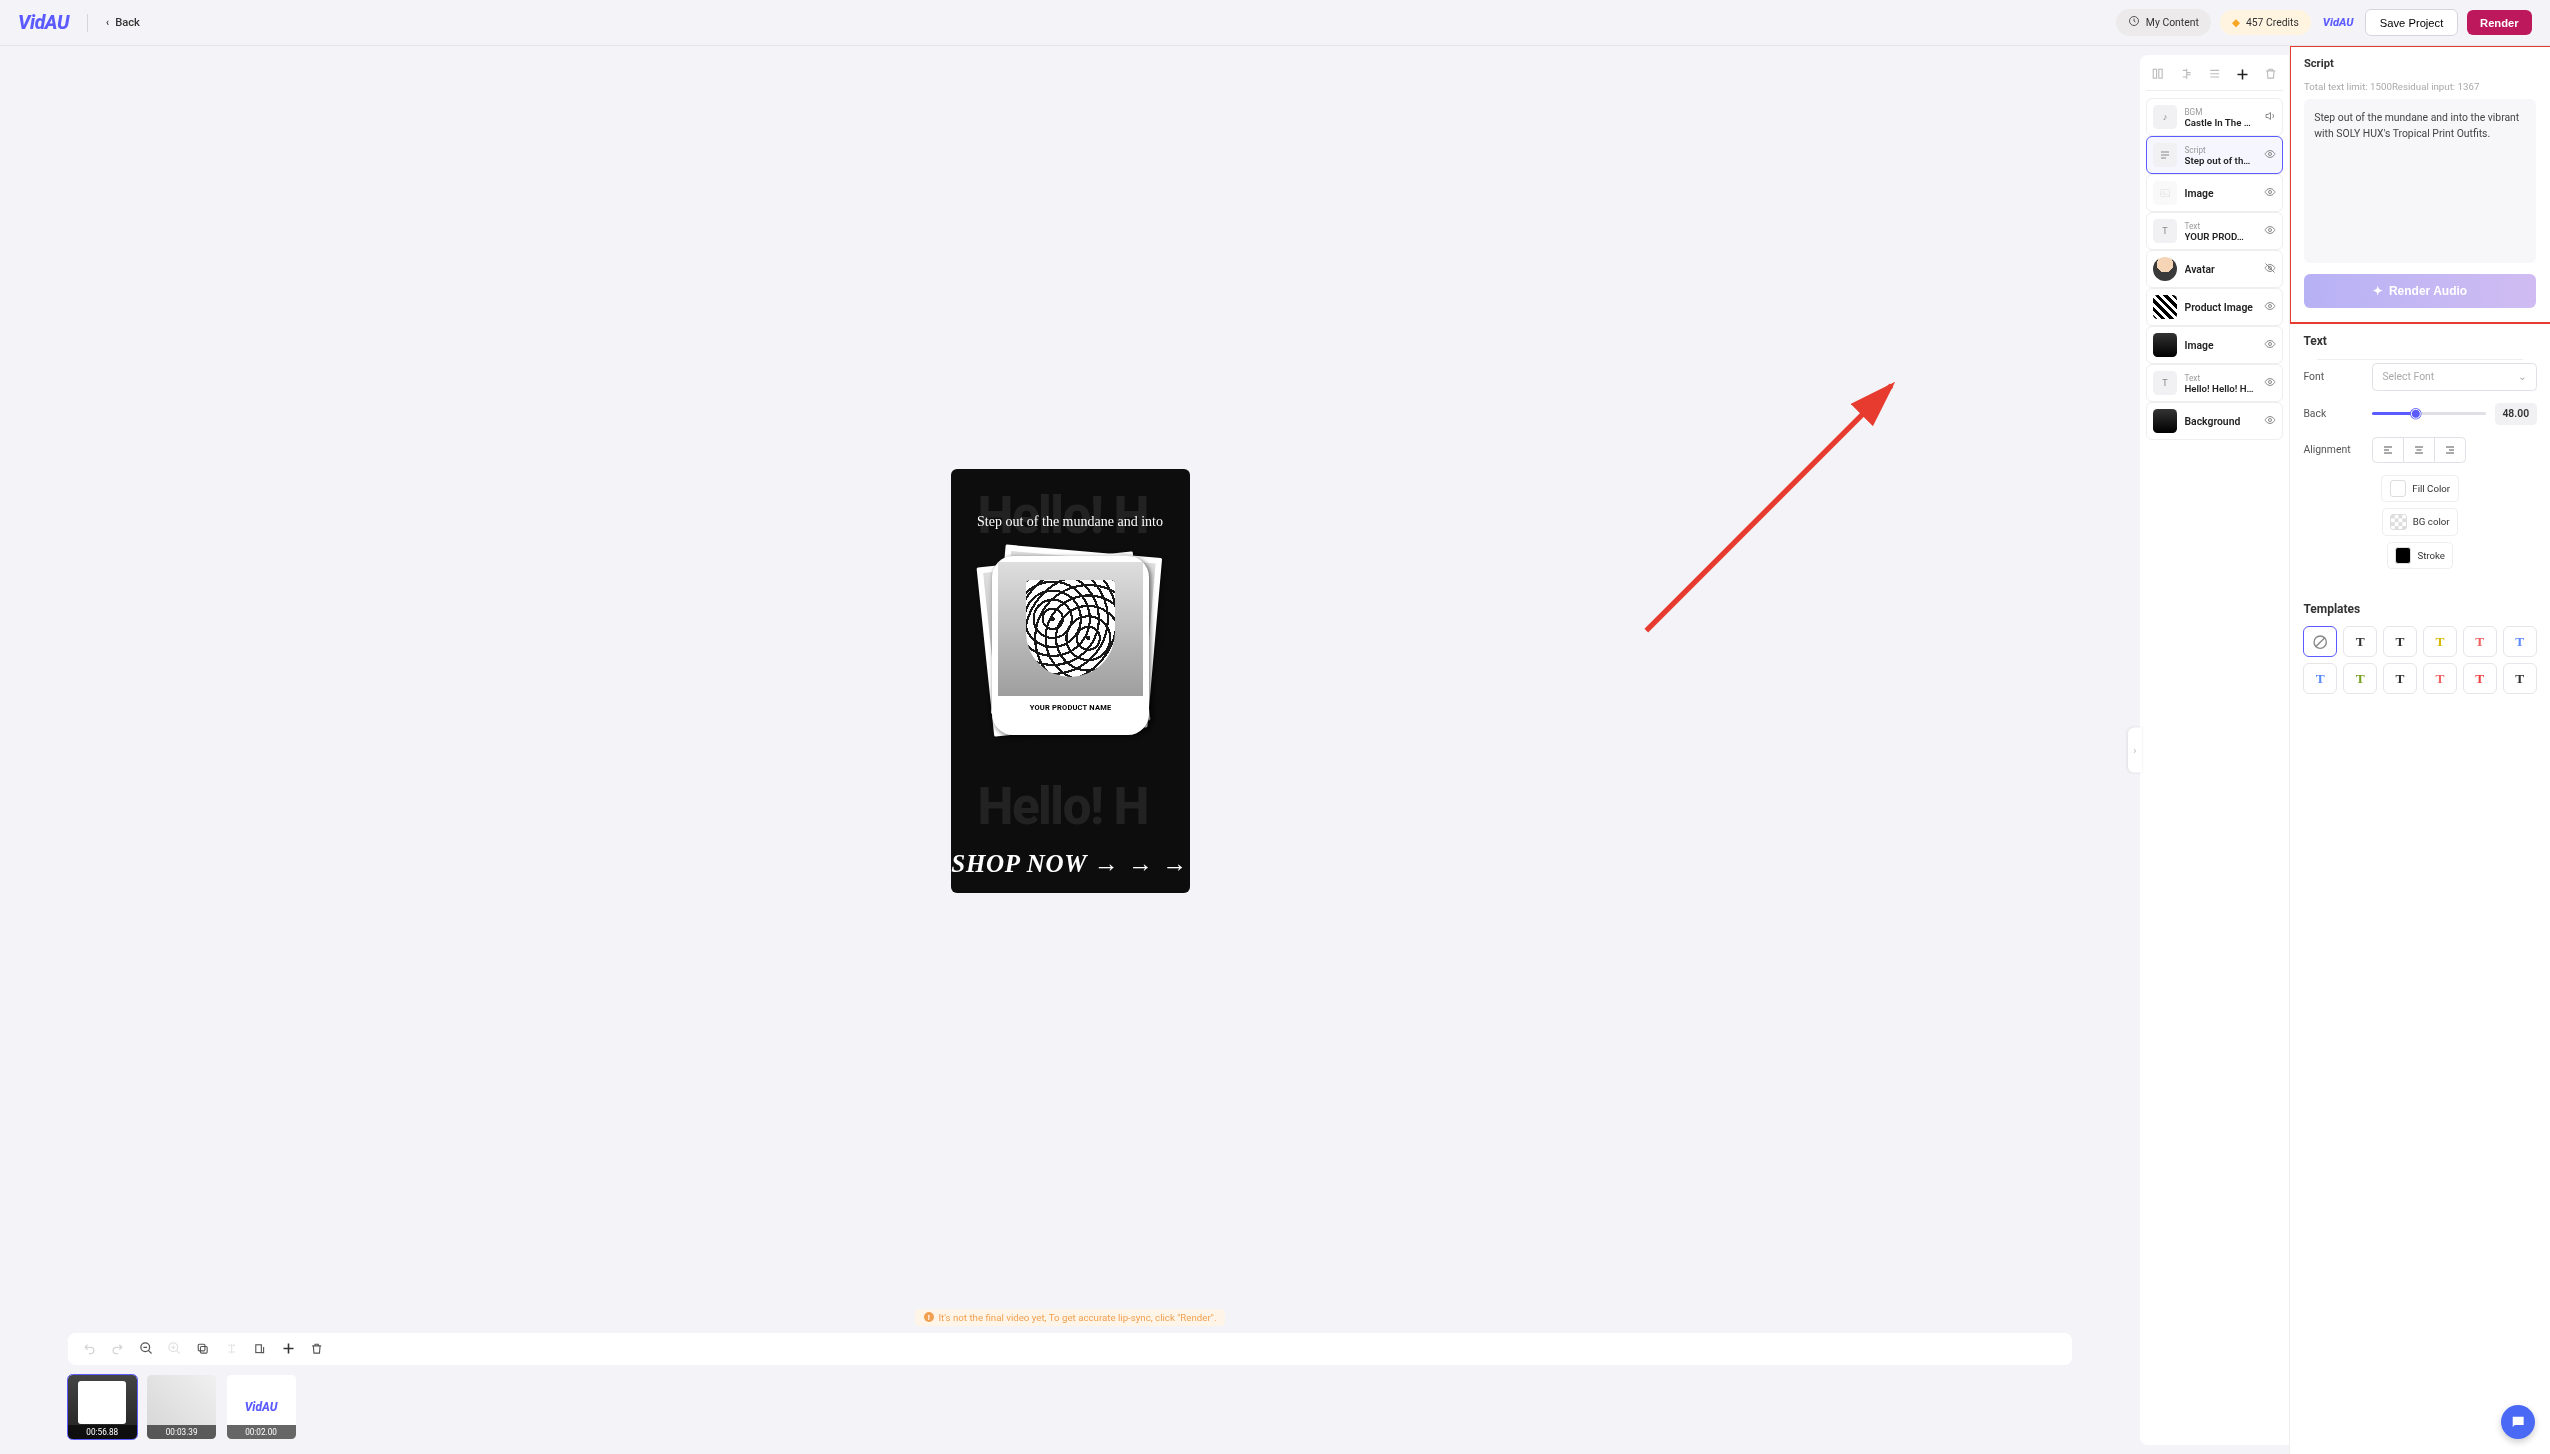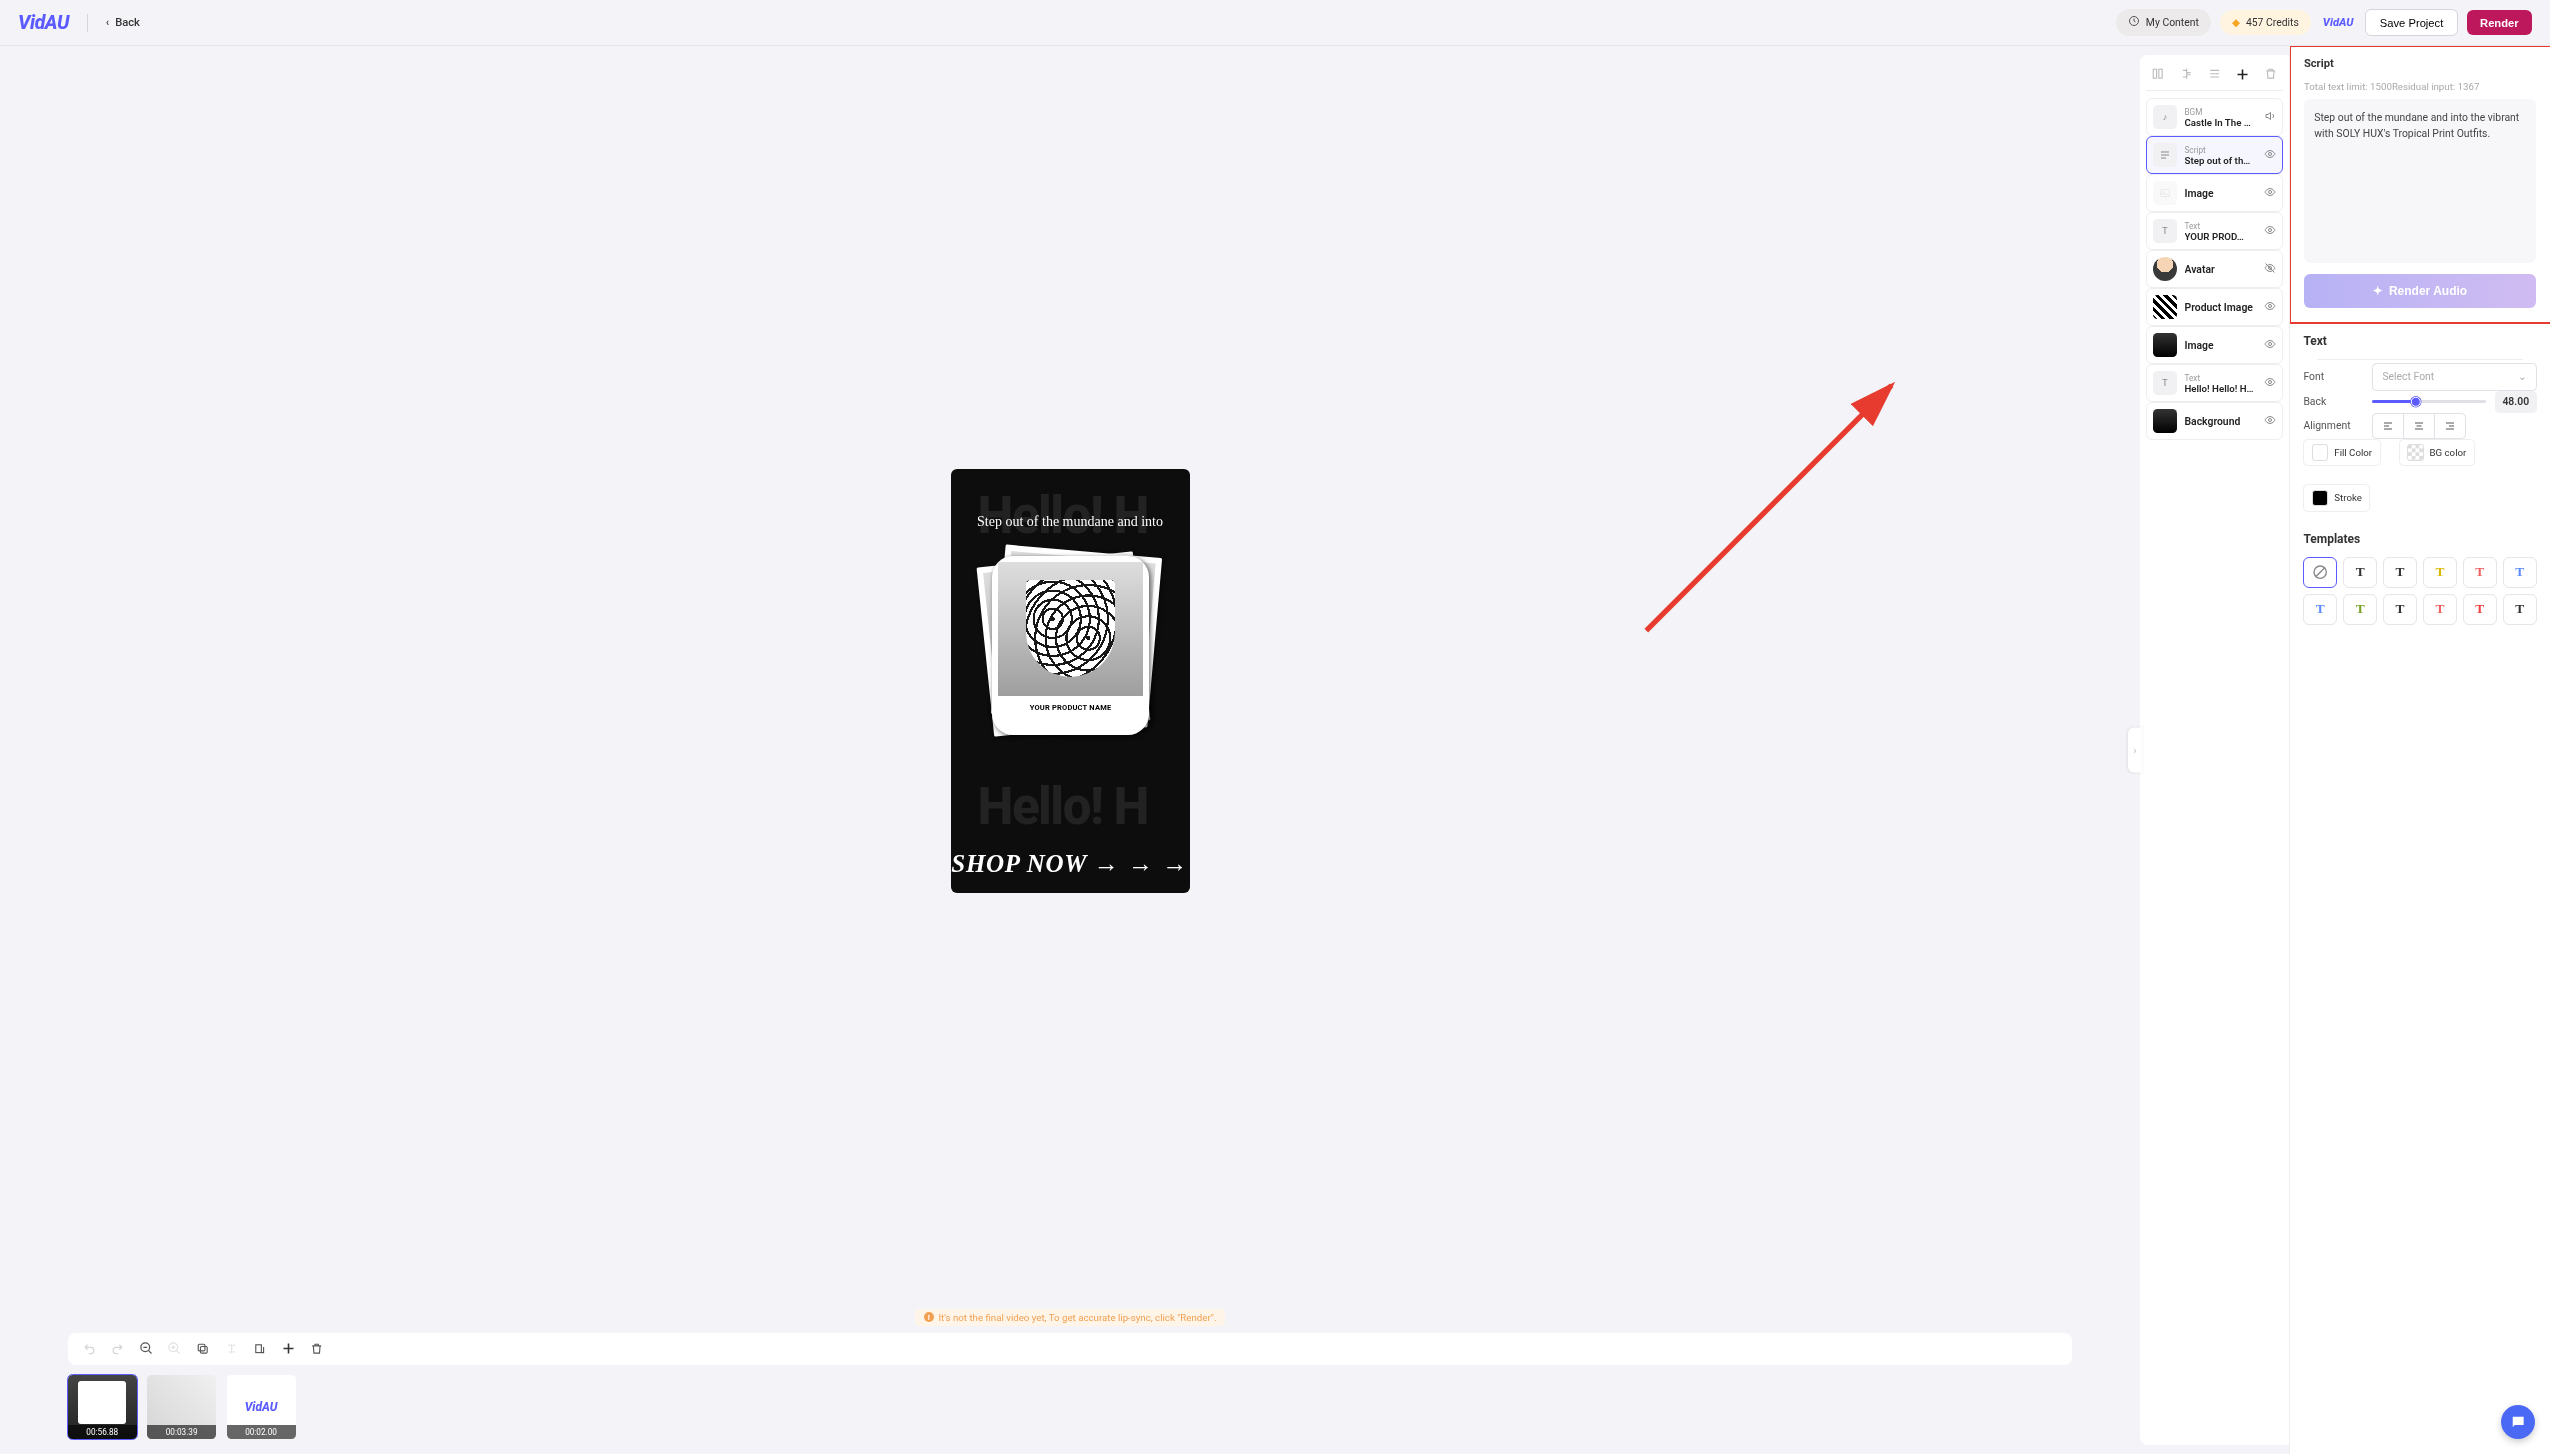--- a/index.html
+++ b/index.html
@@ -91,21 +91,21 @@
 
 .props-panel { width: 261px; background: #fff; border-left: 0.7px solid #eee; padding: 0; overflow-y: auto; }
 .script-box { border: 2.2px solid #e63b2e; margin: -1.5px -1.5px 0; padding: 10.4px 13.4px 13.4px; }
 .script-title { font-weight: 700; font-size: 11.2px; margin-bottom: 10.4px; }
 .limits { display: flex; justify-content: flex-start; color: #aaa; font-size: 9.7px; margin-bottom: 7.5px; }
 .script-text { background: #f7f7fa; border-radius: 6px; padding: 10.4px; min-height: 164px; font-size: 10.4px; color: #444; line-height: 1.55; }
 .render-audio { width: 100%; margin-top: 10.4px; padding: 10.4px; border: none; border-radius: 6px; background: linear-gradient(90deg, #b7b2f5, #d0bcf2); color: #fff; font-size: 12px; font-weight: 600; cursor: pointer; display:flex; align-items:center; justify-content:center; gap:6px; }
 .arrow-overlay { position: fixed; pointer-events: none; z-index: 5000; }
 .props-section { padding: 10.4px 13.4px; }
 .props-section h4 { font-size: 12px; font-weight: 700; margin-bottom: 10.4px; }
-.prop-row { display: flex; align-items: center; gap: 9px; }
+.prop-row { display: flex; align-items: center; gap: 9px; margin-bottom: 12px; }
 .prop-row .plabel { width: 60px; color: #555; font-size: 10.4px; }
 .select { flex: 1; border: 0.7px solid #e0e0e6; border-radius: 4.5px; padding: 6.7px 9px; color: #aaa; display:flex; justify-content:space-between; align-items:center; cursor:pointer; }
 .slider { flex: 1; height: 3px; background: #e0e0e6; border-radius: 1.5px; position: relative; }
 .slider .fill { position: absolute; left: 0; top: 0; bottom: 0; width: 38%; background: #5b5bff; border-radius: 1.5px; }
 .slider .knob { position: absolute; left: 38%; top: 50%; width: 10.4px; height: 10.4px; background: #5b5bff; border: 1.5px solid #fff; border-radius: 50%; transform: translate(-50%,-50%); box-shadow: 0 0 0 0.7px #5b5bff; }
 .size-val { background: #f1f1f4; padding: 4.5px 7.5px; border-radius: 4.5px; font-weight: 600; min-width: 40px; text-align:right; }
 .align-group { display: flex; gap: 0; border: 0.7px solid #e0e0e6; border-radius: 4.5px; overflow: hidden; }
 .align-btn { padding: 6px 9px; cursor: pointer; display:flex; align-items:center; justify-content:center; }
 .align-btn + .align-btn { border-left: 0.7px solid #e0e0e6; }
 .color-chip { display:flex; align-items:center; gap:6px; border:0.7px solid #eee; border-radius:4.5px; padding:4.5px 7.5px; cursor:pointer; font-size:9.7px; }
@@ -437,21 +437,21 @@
                   <path d="M4 6h16M7 12h10M4 18h16"></path>
                 </svg>
               </div>
             <div class="align-btn">
                 <svg width="12" height="12" viewBox="0 0 24 24" stroke="#555" stroke-width="2">
                   <path d="M4 6h16M10 12h10M4 18h16"></path>
                 </svg>
               </div>
           </div>
         </div>
-        <div class="prop-row" style="gap:18px; flex-wrap:wrap;">
+        <div class="prop-row" style="gap:6px; flex-wrap:wrap;flex-direction:column;">
           <div class="color-chip">
             <div class="swatch" style="background:#fff"></div>
             <span>Fill Color</span>
           </div>
           <div class="color-chip">
             <div class="swatch checker"></div>
             <span>BG color</span>
           </div>
           <div class="color-chip">
             <div class="swatch" style="background:#000000"></div>

